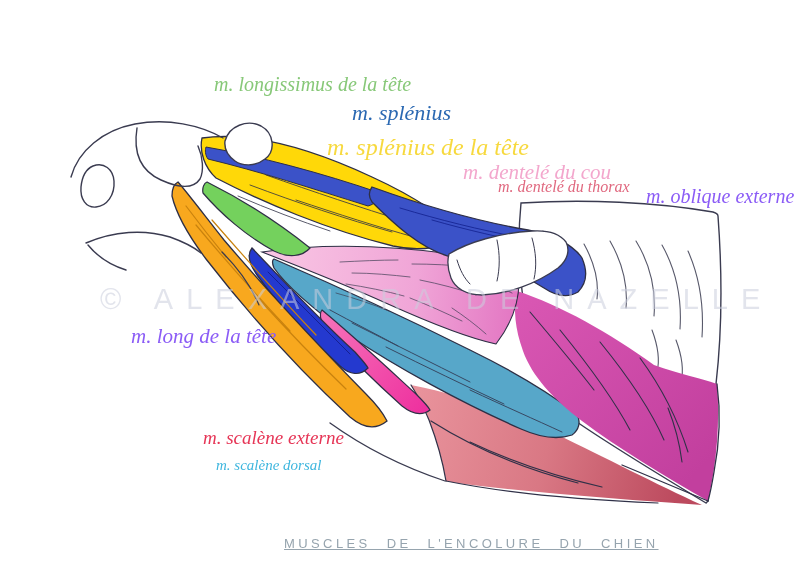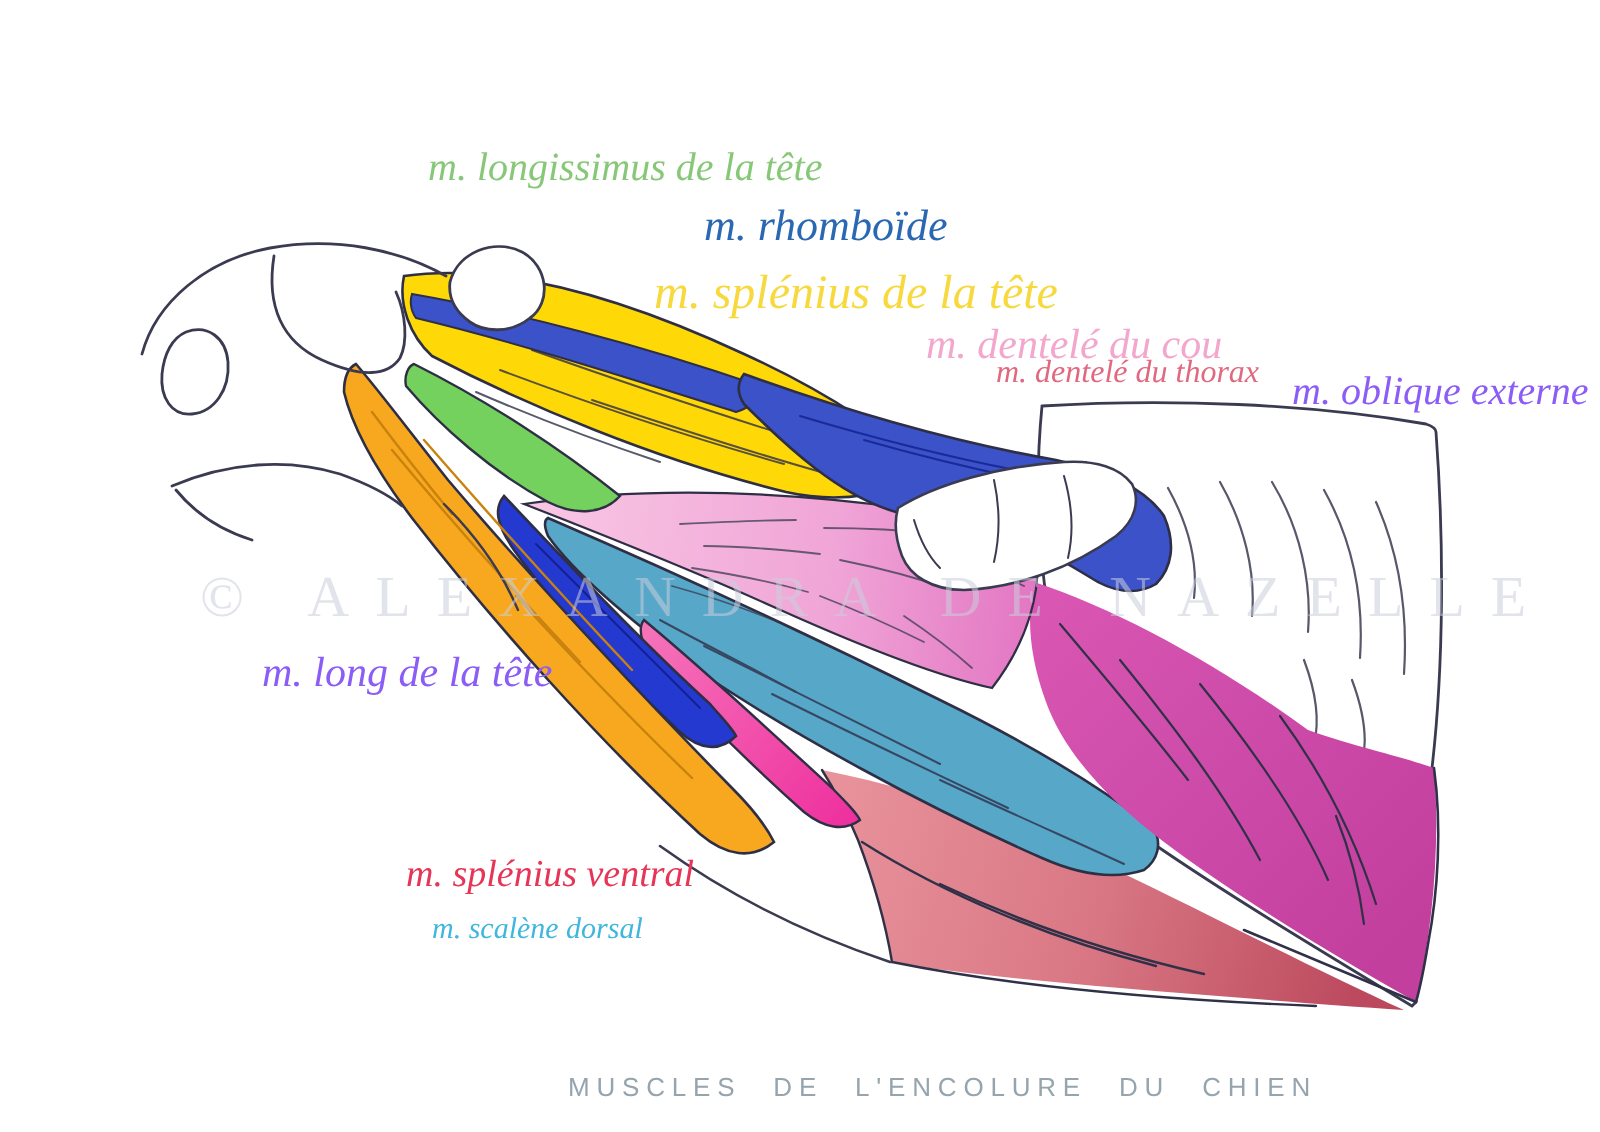--- a/index.html
+++ b/index.html
@@ -11,21 +11,21 @@
   #lbl-longissimus{left:214px;top:74px;font-size:20px;}
   #lbl-rhomboide{left:352px;top:101px;font-size:22px;}
   #lbl-splenius{left:327px;top:135px;font-size:24px;}
   #lbl-dentele-cou{left:415px;top:161px;font-size:21px;}
   #lbl-dentele-thorax{left:498px;top:179px;font-size:16px;}
   #lbl-oblique{left:646px;top:186px;font-size:20px;}
   #lbl-long-tete{left:131px;top:325px;font-size:21px;}
   #lbl-sterno{left:138px;top:399px;font-size:21px;}
   #lbl-scalene-ventral{left:203px;top:428px;font-size:19px;}
   #lbl-scalene-dorsal{left:216px;top:458px;font-size:15px;text-align:right;}
-  .watermark{position:absolute;left:100px;top:283px;font-family:Liberation Serif, serif;
+  .watermark{position:absolute;left:100px;top:283px;font-family:Liberation Sans, sans-serif;
        font-size:29px;letter-spacing:13px;color:rgba(203,206,220,0.55);white-space:nowrap;
        z-index:5;pointer-events:none;}
   .caption{position:absolute;left:284px;top:536px;font-family:"Liberation Sans",sans-serif;
        font-size:13px;letter-spacing:3.4px;word-spacing:9px;white-space:nowrap;}
 </style>
 </head>
 <body>
 
 <div class="stage">
 
@@ -150,24 +150,24 @@
     <path d="M 93,166 C 104,162 113,169 114,181 C 115,195 107,206 96,207 C 86,208 80,199 81,187 C 82,177 86,169 93,166 Z"></path>
     <path d="M 137,128 C 133,153 141,171 161,180 C 181,189 194,188 200,179 C 204,171 203,157 198,146"></path>
     <path d="M 86,243 C 114,231 144,229 170,237 C 184,242 195,248 201,253"></path>
     <path d="M 88,245 C 97,256 110,265 126,270"></path>
   </g>
 </svg>
 
 <div class="watermark">© ALEXANDRA DE NAZELLE</div>
 
 <div class="lbl" id="lbl-longissimus" style="color: rgb(135, 200, 120);">m. longissimus de la tête</div>
-<div class="lbl" id="lbl-rhomboide" style="color: rgb(42, 104, 178);">m. rhomboïde</div>
+<div class="lbl" id="lbl-rhomboide" style="color: rgb(42, 104, 178);">m. splénius</div>
 <div class="lbl" id="lbl-splenius" style="color: rgb(247, 217, 62);">m. splénius de la tête</div>
 <div class="lbl" id="lbl-dentele-cou" style="color: rgb(243, 167, 205); margin-left: 48px;">m. dentelé du cou</div>
 <div class="lbl" id="lbl-dentele-thorax" style="color: rgb(224, 104, 127);">m. dentelé du thorax</div>
 <div class="lbl" id="lbl-oblique" style="color: #8b5cf6;">m. oblique externe</div>
 <div class="lbl" id="lbl-long-tete" style="color: #8b5cf6; text-align: right;">m. long de la tête</div>
-<div class="lbl" id="lbl-scalene-ventral" style="color: rgb(230, 53, 86);">m. splénius ventral</div>
+<div class="lbl" id="lbl-scalene-ventral" style="color: rgb(230, 53, 86);">m. scalène externe</div>
 <div class="lbl" id="lbl-scalene-dorsal" style="color: rgb(62, 182, 222);">m. scalène dorsal</div>
 
-<div class="caption" style="color: rgb(150, 164, 174);">MUSCLES DE L'ENCOLURE DU CHIEN</div>
+<div class="caption" style="color: rgb(150, 164, 174); text-decoration: underline;">MUSCLES DE L'ENCOLURE DU CHIEN</div>
 
 </div>
 
 </body></html>

